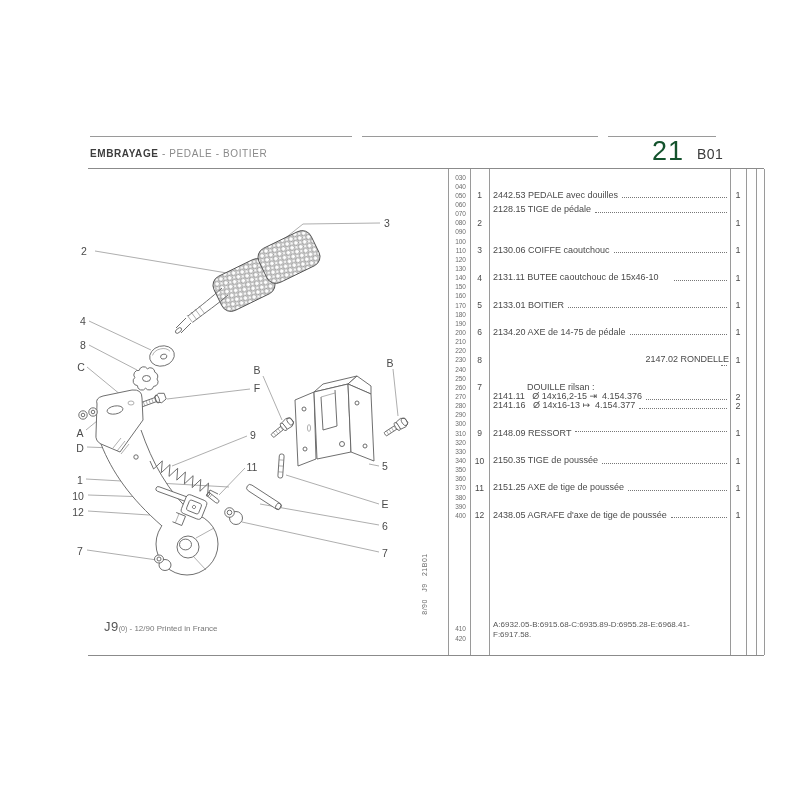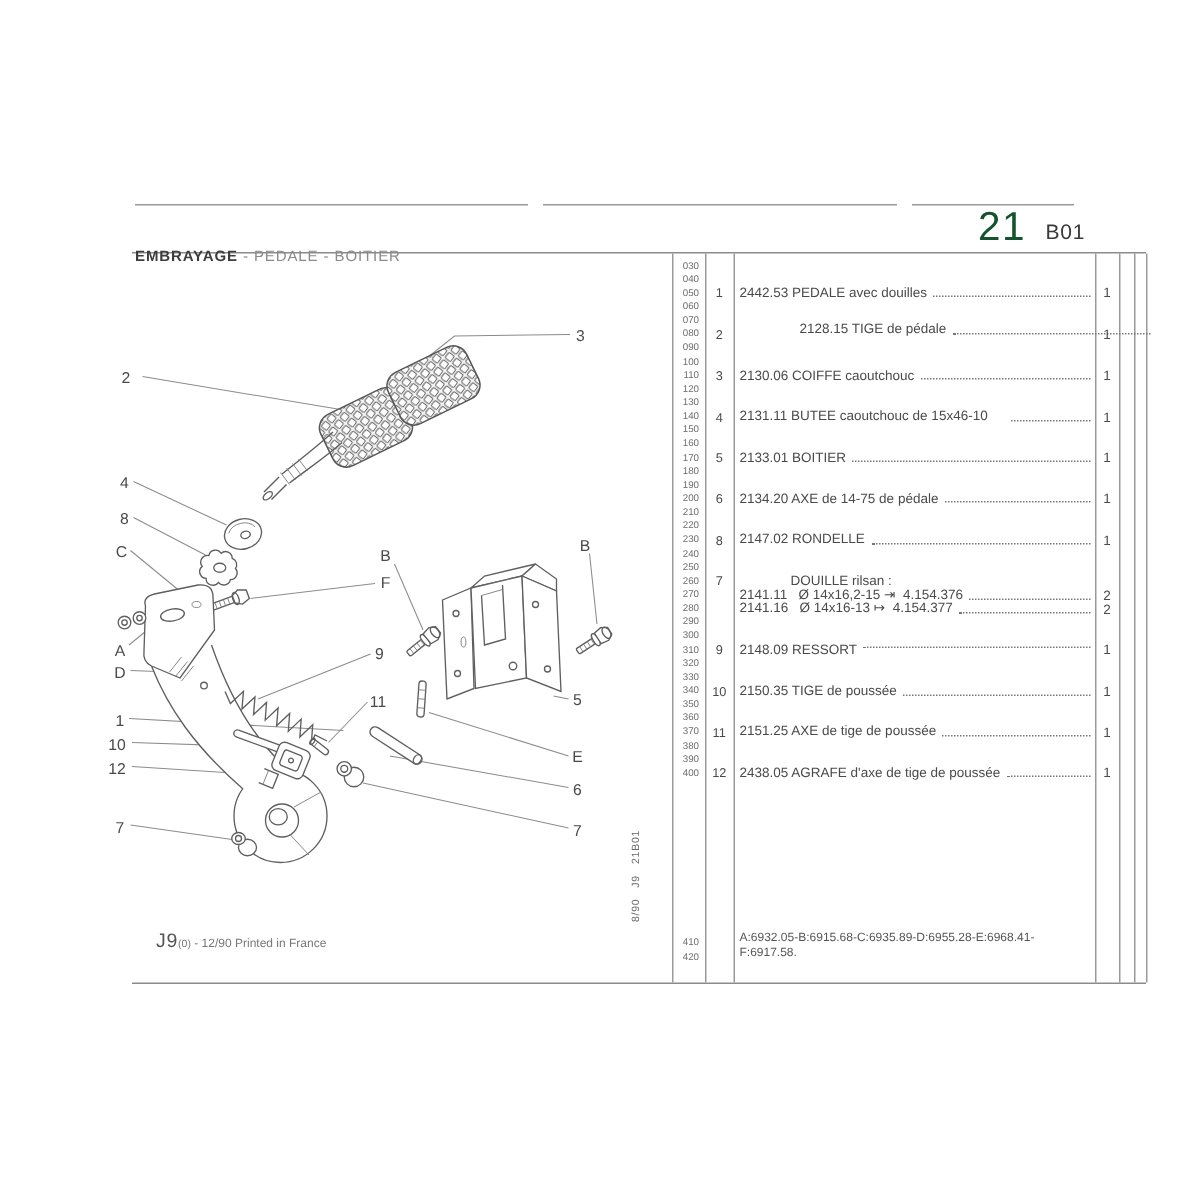--- a/index.html
+++ b/index.html
@@ -1,21 +1,21 @@
 <!DOCTYPE html>
 <html><head>
 <meta charset="utf-8">
 <style>
   html,body{margin:0;padding:0}
   body{width:800px;height:800px;background:#ffffff;position:relative;overflow:hidden;
        font-family:"Liberation Sans",sans-serif;color:#4a4a4a;}
   .hline{position:absolute;height:1px;background:#9a9a9a}
   .vline{position:absolute;width:1px;background:#9a9a9a}
   
-  .hdr-title{position:absolute;left:90px;top:166px;font-size:10px;letter-spacing:.6px;color:#555}
+  .hdr-title{position:absolute;left:90px;top:148px;font-size:10px;letter-spacing:.6px;color:#555}
   .hdr-title b{font-weight:bold;color:#3d3d3d}
   .hdr-title span{color:#8a8a8a}
   .pagenum{position:absolute;left:652px;top:136px;font-size:27px;color:#14532d;letter-spacing:1px}
   .pagecode{position:absolute;left:697px;top:146px;font-size:14px;color:#3a3a3a;letter-spacing:.5px}
   
   .code-cell{position:absolute;left:448px;width:18px;font-size:6.5px;color:#6d6d6d;text-align:right;line-height:9px}
   .item-cell{position:absolute;left:470px;width:19px;font-size:8.5px;color:#4a4a4a;text-align:center;line-height:10px}
   .row-line{position:absolute;left:493px;width:236px;display:flex;align-items:flex-end;font-size:9px;color:#4a4a4a;line-height:11px}
   .row-line .rtext{white-space:pre}
   .row-line .dots{flex:1;min-width:6px;border-bottom:1.2px dotted #777;margin:0 2px 2.5px 4px}
@@ -101,21 +101,21 @@
     <div class="code-cell" style="top: 634px;">420</div>
   </div>
 <div id="rows-layer">
     <div class="item-cell" style="top: 190.294px;">1</div>
     <div class="row-line" style="top: 189.794px;">
       <span class="rtext">2442.53 PEDALE avec douilles</span>
       <span class="dots"></span>
     </div>
     <div class="qty-cell" style="top: 190.294px;">1</div>
     <div class="item-cell" style="top: 217.735px;">2</div>
-    <div class="row-line" style="top: 214px; margin-left: 40px;">
+    <div class="row-line" style="top: 204px;">
       <span class="rtext">2128.15 TIGE de pédale</span>
       <span class="dots"></span>
     </div>
     <div class="qty-cell" style="top: 217.735px;">1</div>
     <div class="item-cell" style="top: 245.176px;">3</div>
     <div class="row-line" style="top: 244.676px;">
       <span class="rtext">2130.06 COIFFE caoutchouc</span>
       <span class="dots"></span>
     </div>
     <div class="qty-cell" style="top: 245.176px;">1</div>
@@ -131,21 +131,21 @@
       <span class="dots"></span>
     </div>
     <div class="qty-cell" style="top: 300.058px;">1</div>
     <div class="item-cell" style="top: 327.499px;">6</div>
     <div class="row-line" style="top: 326.999px;">
       <span class="rtext">2134.20 AXE de 14-75 de pédale</span>
       <span class="dots"></span>
     </div>
     <div class="qty-cell" style="top: 327.499px;">1</div>
     <div class="item-cell" style="top: 354.94px;">8</div>
-    <div class="row-line" style="top: 354.44px;">
+    <div class="row-line" style="top: 354.44px; flex-direction: column;">
       <span class="rtext">2147.02 RONDELLE</span>
       <span class="dots"></span>
     </div>
     <div class="qty-cell" style="top: 354.94px;">1</div>
     <div class="item-cell" style="top: 382.381px;">7</div>
     <div class="row-line" style="top: 381.881px; padding-left: 34px;">
       <span class="rtext">DOUILLE rilsan :</span>
     </div>
     <div class="row-line" style="top: 391.028px;">
       <span class="rtext">2141.11   Ø 14x16,2-15 ⇥  4.154.376</span>

